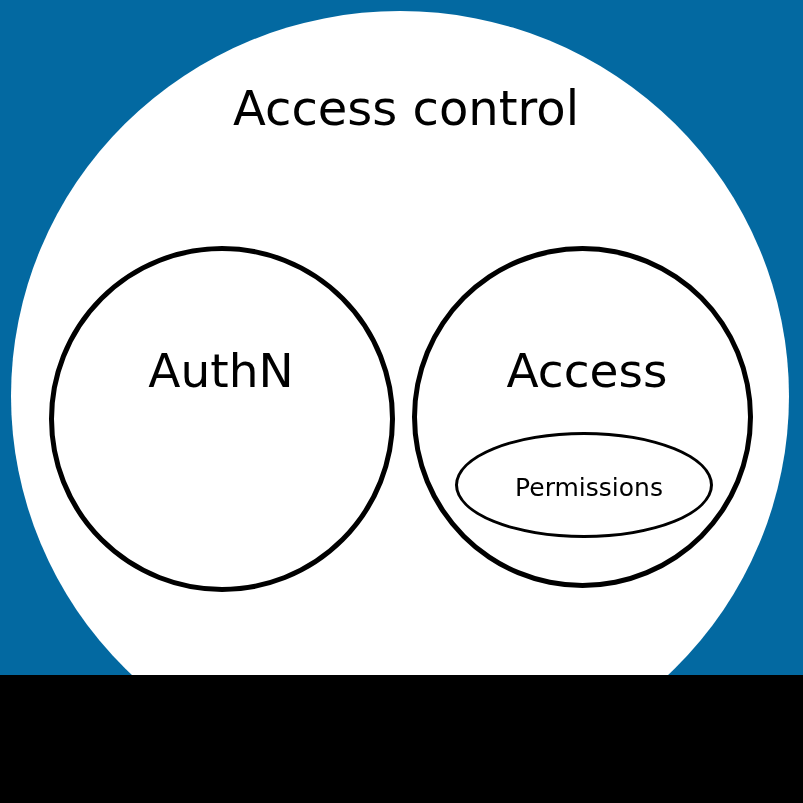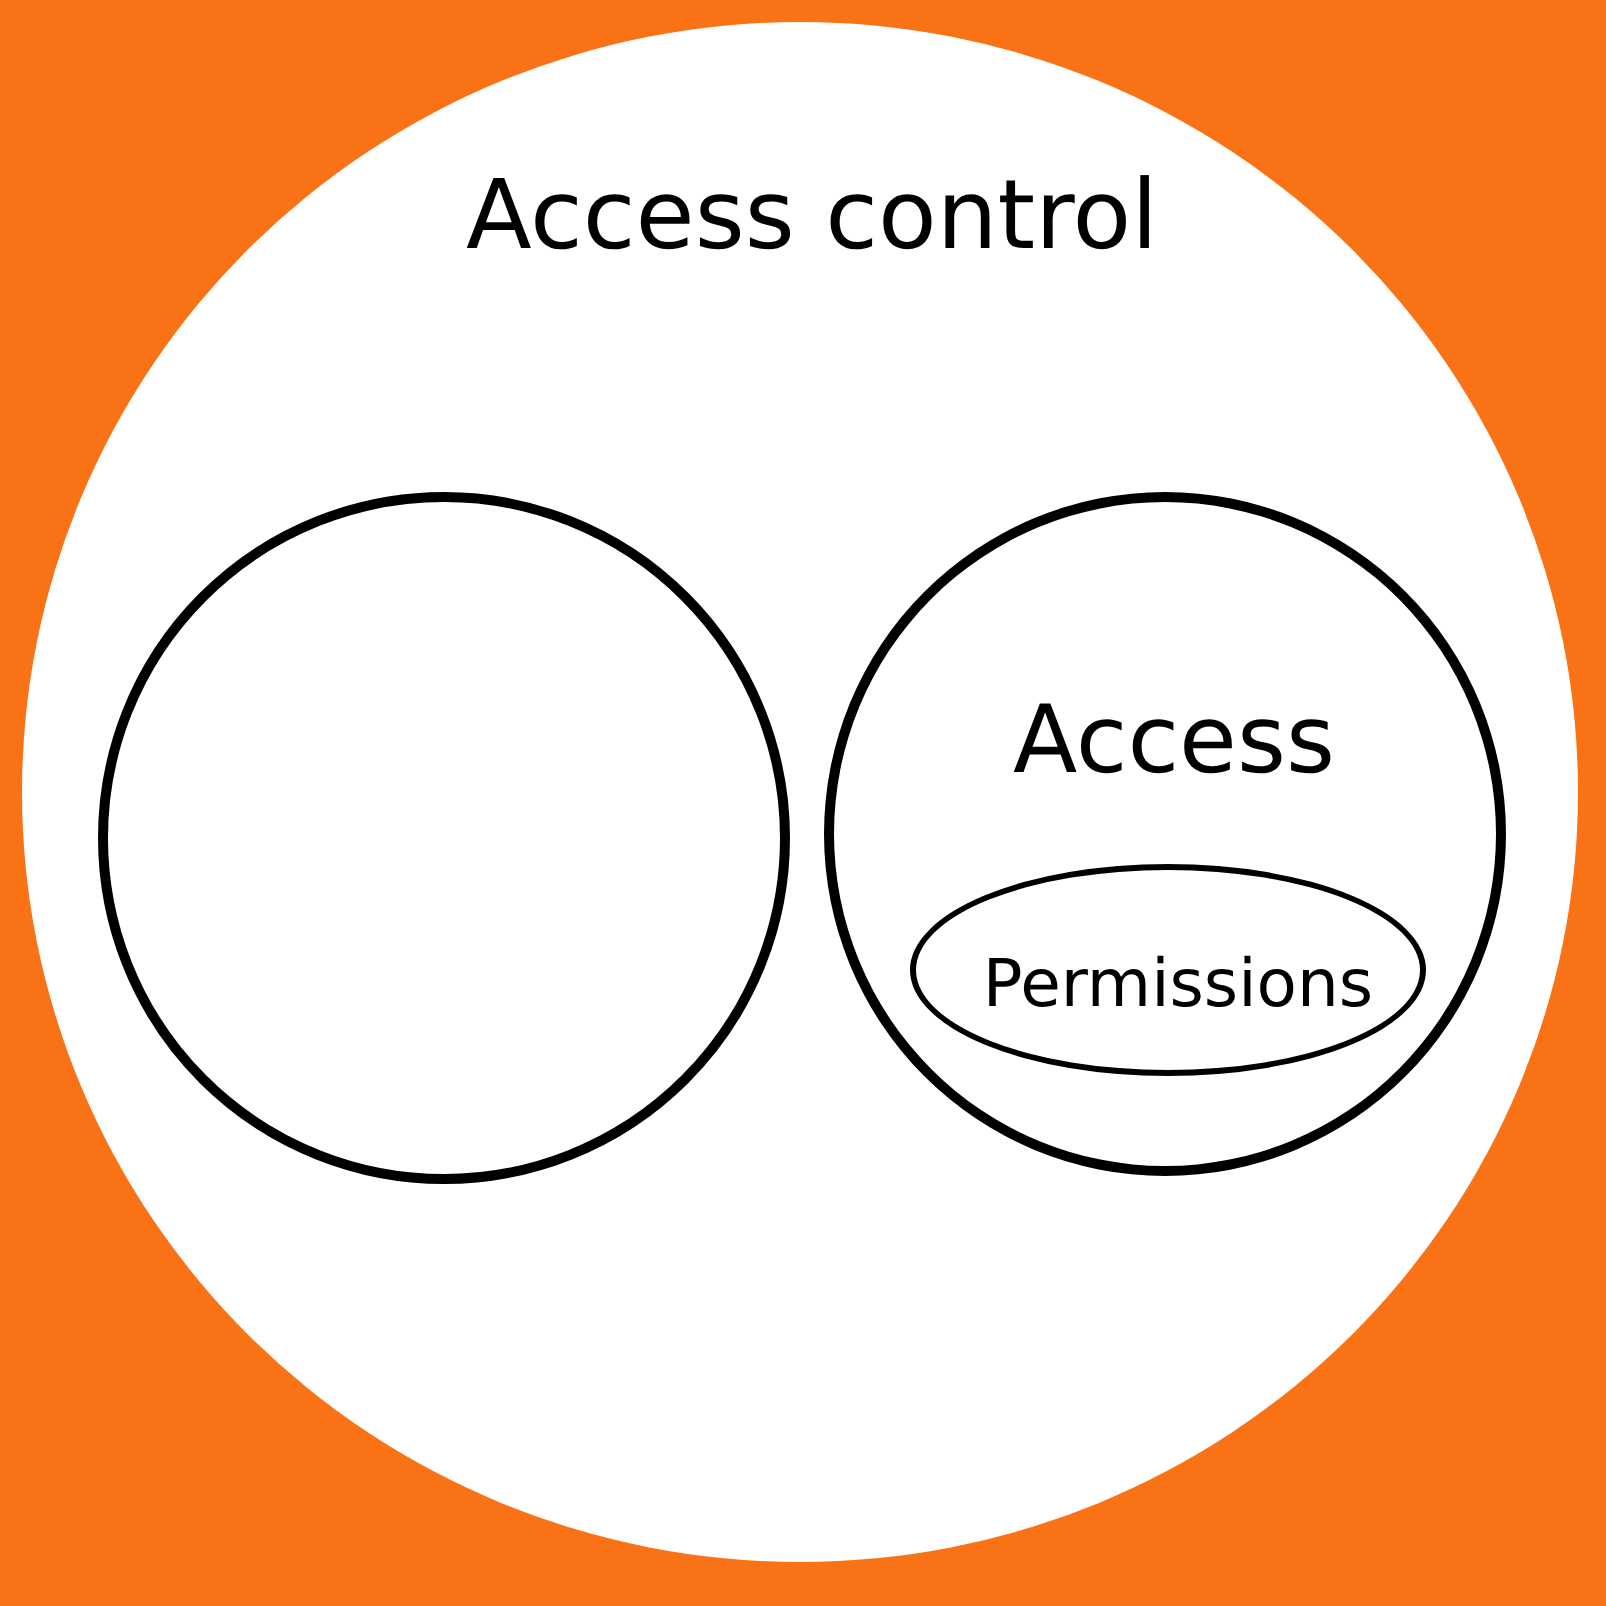--- a/index.html
+++ b/index.html
@@ -3,22 +3,22 @@
 <meta charset="utf-8">
 <style>
   html, body {
     margin: 0;
     padding: 0;
     background: #000000;
   }
   .stage {
     position: relative;
     width: 803px;
-    height: 803px;
-    background: #f97316;
+    height: 675px;
+    background: #0369a1;
     overflow: hidden;
     font-family: "DejaVu Sans", "Liberation Sans", sans-serif;
     color: #000000;
   }
   .outer-circle {
     position: absolute;
     left: 11px;
     top: 11px;
     width: 778px;
     height: 770px;
@@ -77,36 +77,37 @@
     background: #ffffff;
     border: 3px solid #000000;
     border-radius: 50%;
     box-sizing: content-box;
   }
   .permissions-label {
     position: absolute;
     left: 589px;
     top: 475px;
     transform: translateX(-50%);
-    font-size: 33px;
+    font-size: 25px;
     line-height: 1;
     white-space: nowrap;
   }
 </style>
 </head>
 <body>
 
 <div class="stage">
 
   <div class="outer-circle"></div>
 
   <div class="title-label">Access control</div>
 
   <div class="set-circle authn-circle"></div>
 
+  <div class="set-label authn-label">AuthN</div>
 
   <div class="set-circle authz-circle"></div>
 
   <div class="set-label authz-label">Access</div>
 
   <div class="permissions-ellipse"></div>
 
   <div class="permissions-label">Permissions</div>
 
 </div>

